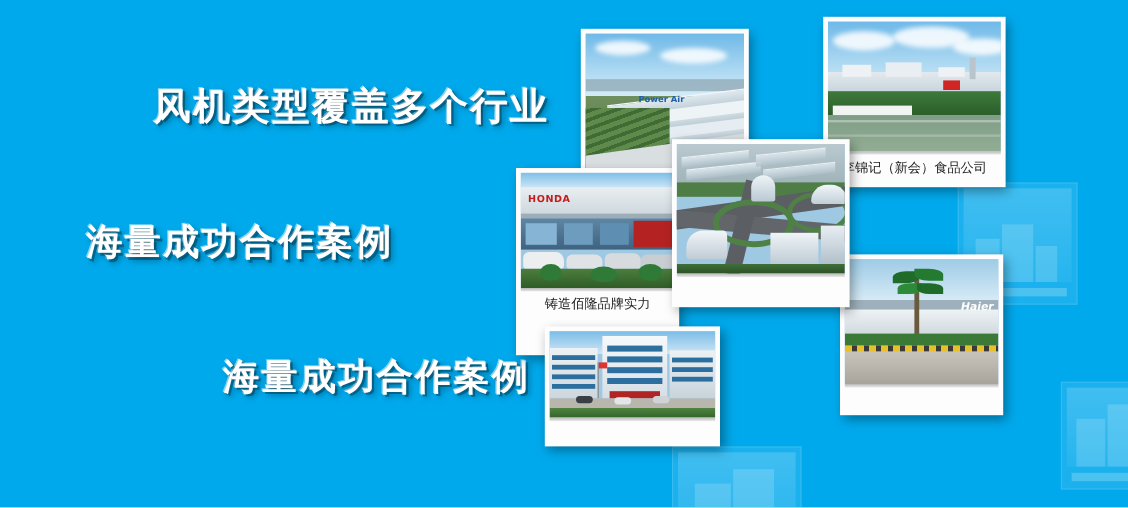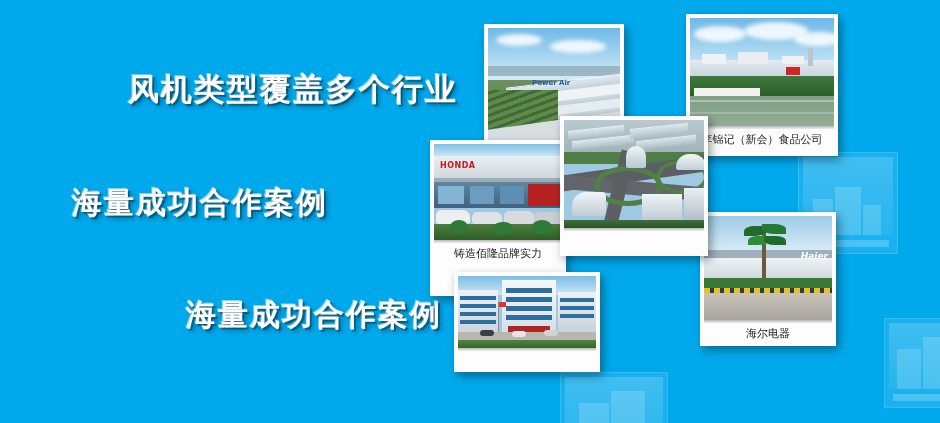--- a/index.html
+++ b/index.html
@@ -317,21 +317,20 @@
       <div class="tree" style="left:44px; top:20px; width:20px; height:9px;  background:#2d8a38; border-radius:50% 0 50% 0;"></div>
       <div class="tree" style="left:60px; top:20px; width:22px; height:9px;  background:#1f6b2a; border-radius:0 50% 0 50%;"></div>
 
       <div style="position:absolute;left:0;right:0;top:62px;height:10px;background:#3b7a36;"></div>
 
       <div style="position:absolute;left:0;right:0;top:72px;height:5px;background:repeating-linear-gradient(90deg,#e8c02a 0 6px,#3a3a3a 6px 10px);"></div>
 
       <div class="ground" style="top:77px; background:linear-gradient(to bottom,#c8c4bc,#a9a49b);"></div>
     </div>
     <div class="sep"></div>
-    <div class="caption">海尔电器</div>
   </div>
 
   <div class="card" id="card-pharma">
     <div class="photo">
       <div class="sky" style="height:26%; background:linear-gradient(to bottom,#7bbde8,#cfe6f4);"></div>
 
       <div style="position:absolute;left:0;top:14px;width:40px;height:42px;background:linear-gradient(to bottom,#eef2f5,#ccd6dc);"></div>
       <div style="position:absolute;right:0;top:16px;width:38px;height:40px;background:linear-gradient(to bottom,#ecf1f4,#c8d3da);"></div>
 
       <div style="position:absolute;left:44px;top:4px;width:54px;height:52px;background:linear-gradient(to bottom,#f6f9fb,#d6dee4);"></div>

